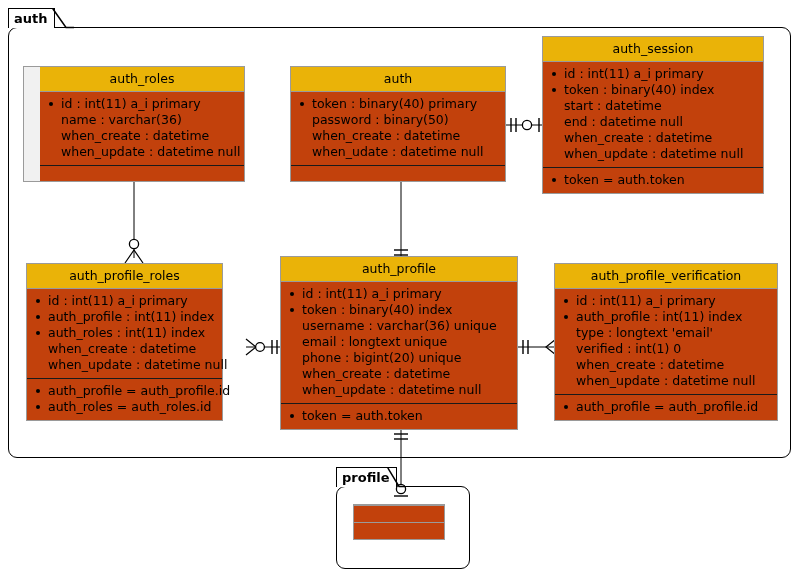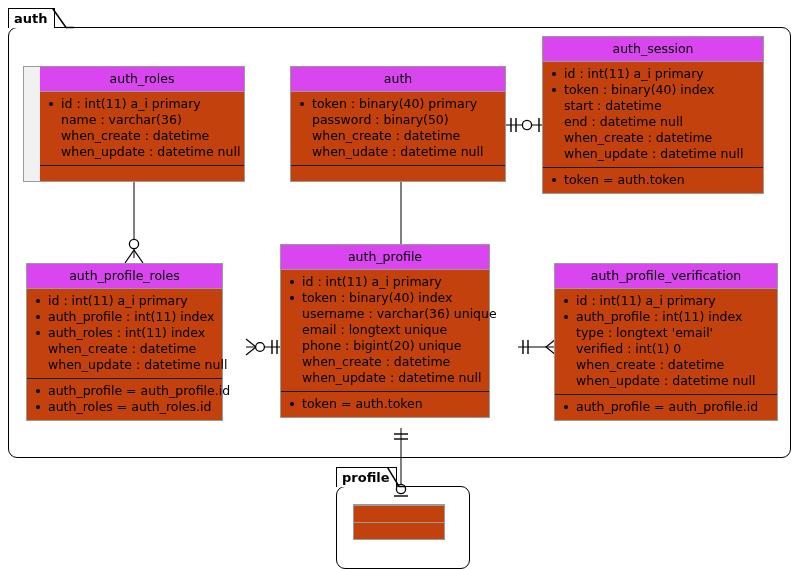--- a/index.html
+++ b/index.html
@@ -36,21 +36,21 @@
     background:#f1f1f1;
     box-sizing:border-box;
     z-index:3;
     font-size:12.5px;
   }
   .ent-title{
     text-align:center;
     padding:4px 8px 5px 8px;
     font-size:12.5px;
     line-height:15px;
-    background:#d946ef;
+    background:#eab308;
     white-space:nowrap;
   }
   .ent-sep{height:0;border-top:1px solid #9a9a9a;}
   .ent-sep-thick{height:0;border-top:1.6px solid #1a1a1a;}
   .ent-body{
     padding:4px 8px 5px 8px;
     background:#c2410c;
   }
   .ent-body.empty{padding:4px 8px 4px 8px;min-height:7px;}
   .ent-row{
@@ -184,21 +184,21 @@
       <div class="ent-row nodot"><span>when_create : datetime</span></div>
       <div class="ent-row nodot"><span>when_update : datetime null</span></div>
     </div>
     <div class="ent-sep-thick"></div>
     <div class="ent-body">
       <div class="ent-row"><span class="dot"></span><span>auth_profile = auth_profile.id</span></div>
       <div class="ent-row"><span class="dot"></span><span>auth_roles = auth_roles.id</span></div>
     </div>
   </div>
 
-  <div class="ent" style="left:280px;top:244px;width:210px;">
+  <div class="ent" style="left:280px;top:256px;width:238px;">
     <div class="ent-title">auth_profile</div>
     <div class="ent-sep"></div>
     <div class="ent-body">
       <div class="ent-row"><span class="dot"></span><span>id : int(11) a_i primary</span></div>
       <div class="ent-row"><span class="dot"></span><span>token : binary(40) index</span></div>
       <div class="ent-row nodot"><span>username : varchar(36) unique</span></div>
       <div class="ent-row nodot"><span>email : longtext unique</span></div>
       <div class="ent-row nodot"><span>phone : bigint(20) unique</span></div>
       <div class="ent-row nodot"><span>when_create : datetime</span></div>
       <div class="ent-row nodot"><span>when_update : datetime null</span></div>

